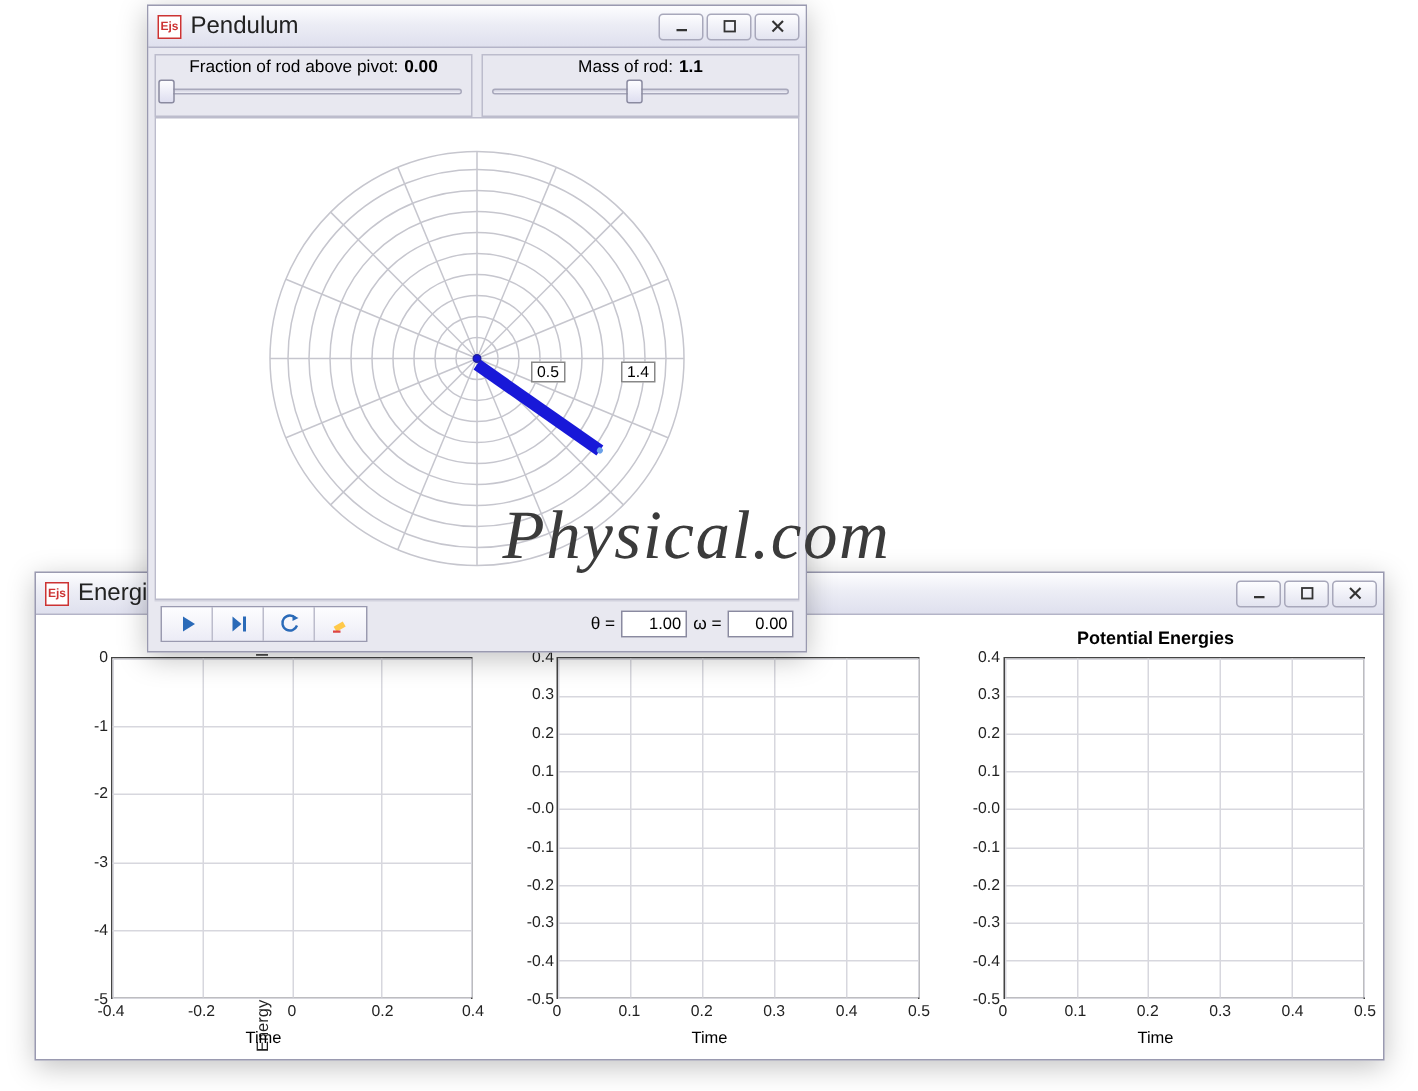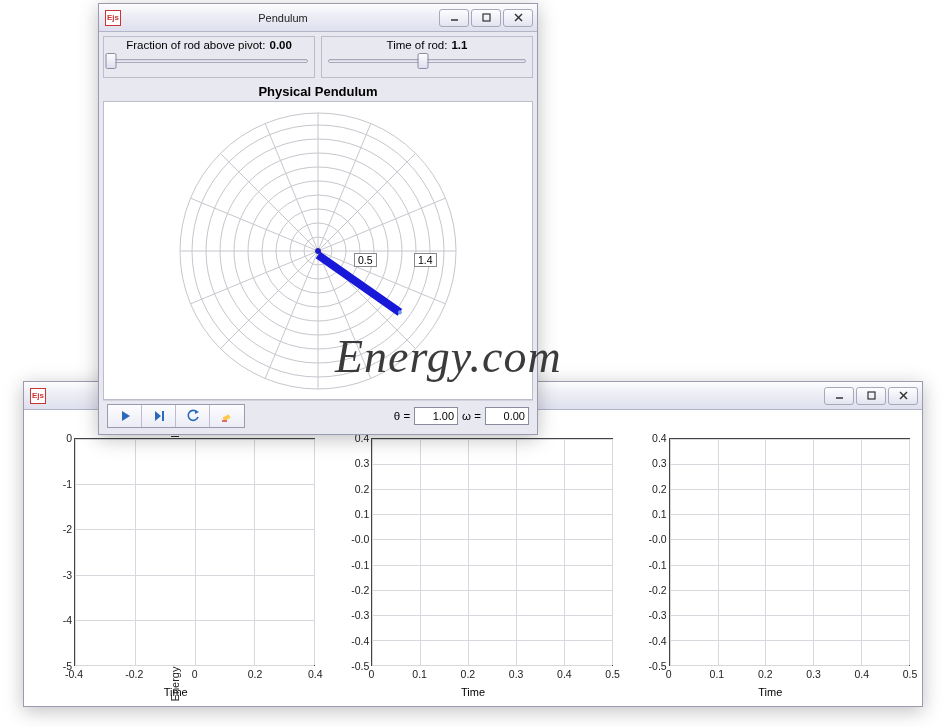--- a/index.html
+++ b/index.html
@@ -29,21 +29,21 @@
     padding: 0 4px 0 6px;
   }
   .title-icon {
     width: 16px; height: 16px;
     background: #fff;
     border: 1px solid #c33;
     display:flex; align-items:center; justify-content:center;
     font-size:8px; font-weight:bold; color:#c33;
     margin-right: 6px;
   }
-  .title-text { flex: 1; font-size: 11px; color: #222; text-align: center; }
+  .title-text { flex: 1; font-size: 16px; color: #222; }
   .title-controls { display:flex; gap: 2px; }
   .title-btn {
     width: 30px; height: 18px;
     border: 1px solid #a8a8bb;
     border-radius: 3px;
     background: linear-gradient(to bottom, #fdfdff, #e3e4f0);
     display:flex; align-items:center; justify-content:center;
     cursor: pointer;
   }
   .title-btn svg { width: 11px; height: 11px; }
@@ -328,20 +328,21 @@
         <div class="tick-y" style="top: calc(88.8889% - 27.7778px);">-0.4</div>
         <div class="tick-y" style="top: calc(100% - 34px);">-0.5</div>
         <div class="tick-x" style="left: calc(0% + 44px);">0</div>
         <div class="tick-x" style="left: calc(20% + 34px);">0.1</div>
         <div class="tick-x" style="left: calc(40% + 24px);">0.2</div>
         <div class="tick-x" style="left: calc(60% + 14px);">0.3</div>
         <div class="tick-x" style="left: calc(80% + 4px);">0.4</div>
         <div class="tick-x" style="left: calc(100% - 6px);">0.5</div>
       </div>
       <div class="plot-panel">
+        <div class="plot-title">Potential Energies</div>
         <div class="plot-ylabel">Energy (top in blue, bottom in red)</div>
         <div class="plot-xlabel">Time</div>
         <div class="plot-area">
           <div class="grid-line-h" style="top: 0%;"></div>
           <div class="grid-line-h" style="top: 11.1111%;"></div>
           <div class="grid-line-h" style="top: 22.2222%;"></div>
           <div class="grid-line-h" style="top: 33.3333%;"></div>
           <div class="grid-line-h" style="top: 44.4444%;"></div>
           <div class="grid-line-h" style="top: 55.5556%;"></div>
           <div class="grid-line-h" style="top: 66.6667%;"></div>
@@ -406,32 +407,31 @@
           <b>0.00</b>
         </div>
         <div class="slider-track">
           <div class="slider-rail">
               <div class="slider-thumb" id="thumb-fraction" style="left: 0%;"></div>
             </div>
         </div>
       </div>
       <div class="slider-group">
         <div class="slider-label-row">
-          <span>Time of rod:</span>
+          <span>Mass of rod:</span>
           <b>1.1</b>
         </div>
         <div class="slider-track">
           <div class="slider-rail">
               <div class="slider-thumb" id="thumb-mass" style="left: 48%;"></div>
             </div>
         </div>
       </div>
     </div>
 
-    <div class="plot-title-main">Physical Pendulum</div>
 
     <div class="pendulum-canvas">
       <svg class="polar-grid" width="280" height="280" viewBox="-140 -140 280 280">
         <g stroke="#c6c6ce" stroke-width="1" fill="none">
           <circle r="14"></circle>
             <circle r="28"></circle>
             <circle r="42"></circle>
             <circle r="56"></circle>
             <circle r="70"></circle>
           <circle r="84"></circle>
@@ -485,13 +485,13 @@
       </div>
       <div class="bb-spacer"></div>
       <span class="bb-field-label">θ =</span>
       <input class="bb-field" value="1.00" style="">
       <span class="bb-field-label">ω =</span>
       <input class="bb-field" value="0.00" style="">
     </div>
   </div>
 </div>
 
-<div class="watermark">Energy.com</div>
+<div class="watermark">Physical.com</div>
 
 </body></html>

